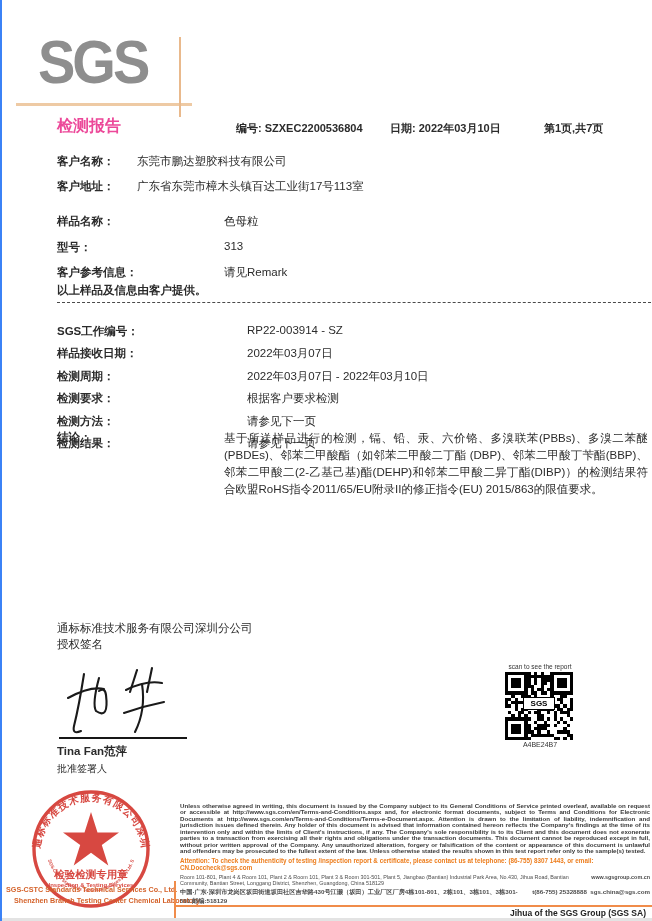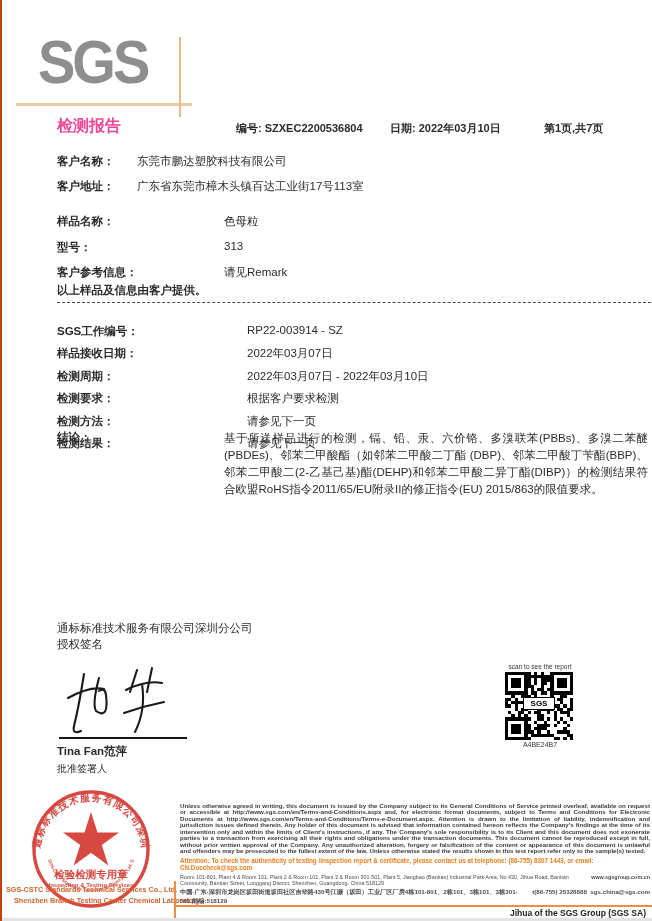--- a/index.html
+++ b/index.html
@@ -1,19 +1,19 @@
 <!DOCTYPE html>
 <html><head>
 <meta charset="utf-8">
 <style>
   html,body{margin:0;padding:0;background:#f2f2f2;}
   .page{
     position:relative;width:652px;height:921px;background:#fff;
     font-family:"Liberation Sans","DejaVu Sans",sans-serif;color:#2b2b2b;
-    overflow:hidden;border-left:2px solid #c2410c;box-sizing:border-box;
+    overflow:hidden;border-left:2px solid #3b82f6;box-sizing:border-box;
   }
   .abs{position:absolute;}
   
   .sgs-logo{left:36px;top:34px;font-size:56px;font-weight:bold;color:#8e8e8e;
     letter-spacing:-3px;line-height:1;transform:scaleY(1.08);}
   .logo-underline{left:14px;top:103px;width:176px;height:3px;background:#eecaa4;}
   .logo-vline{left:177px;top:37px;width:2px;height:80px;background:#e9b father98c;background:#e9b98c;}
   
   .doc-title{left:55px;top:116px;font-size:16px;font-weight:bold;color:#ec4899;}
   .head-no{left:234px;top:121px;font-size:11px;font-weight:600;}

